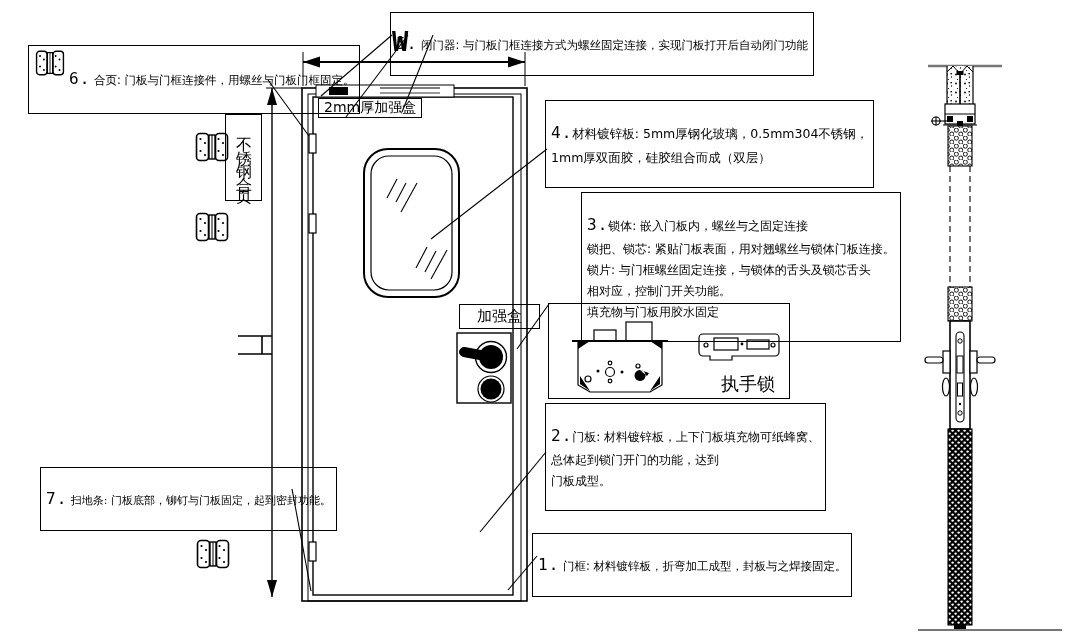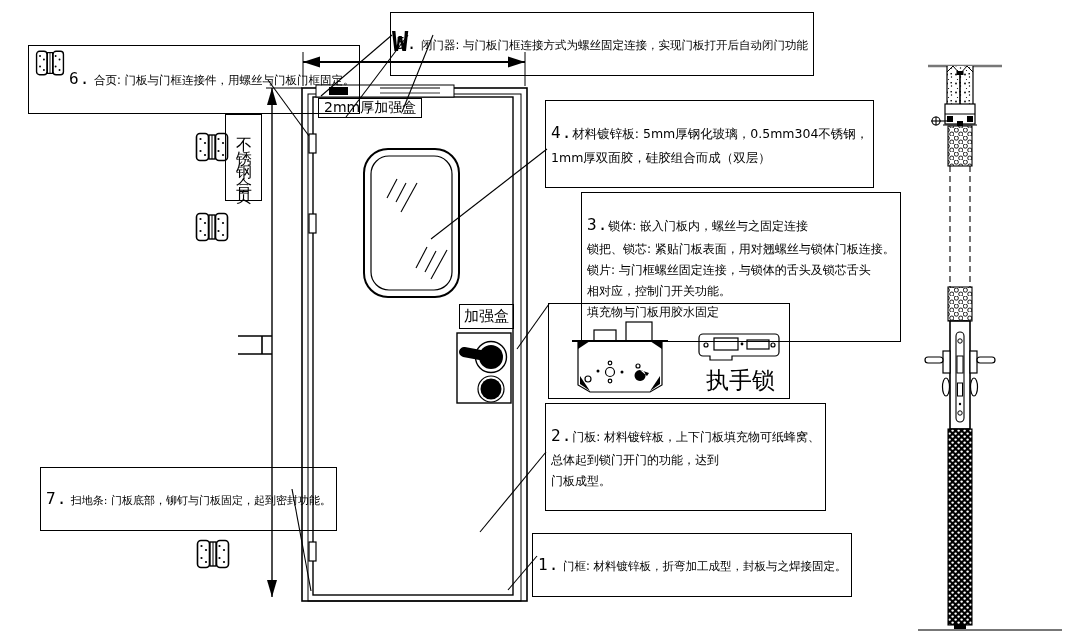--- a/index.html
+++ b/index.html
@@ -9,21 +9,21 @@
   .box{position:absolute;border:1px solid #000;background:transparent;
        font-size:12px;line-height:1.6;padding:18px 5px;white-space:nowrap;}
   .box .num{font-size:16px;font-family:"DejaVu Sans Mono","DejaVu Sans",monospace;letter-spacing:1px;}
   .multiline{line-height:1.75;}
   .small-label{position:absolute;border:1px solid #000;font-size:13px;padding:0 5px;
        white-space:nowrap;background:transparent;}
   .w-label{position:absolute;font-size:27px;font-weight:bold;font-family:"DejaVu Sans Mono",monospace;}
   .vert-box{position:absolute;border:1px solid #000;writing-mode:vertical-lr;text-orientation:upright;
        font-size:16px;letter-spacing:13px;padding:10px 7px;}
   .lock-detail-box{position:absolute;border:1px solid #000;}
-  .lock-name{position:absolute;right:14px;bottom:2px;font-size:23px;font-weight:500;}
+  .lock-name{position:absolute;right:14px;bottom:2px;font-size:18px;font-weight:500;}
 </style>
 </head>
 <body>
 
 <div class="canvas">
 
   <svg class="layer" width="1071" height="636" viewBox="0 0 1071 636">
     <defs>
       <symbol id="hinge" viewBox="0 0 34 30">
         <rect x="1.5" y="1.5" width="12" height="27" rx="3.5" fill="#fff" stroke="#000" stroke-width="1.6"></rect>
@@ -263,19 +263,19 @@
     <span>门框: 材料镀锌板，折弯加工成型，封板与之焊接固定。</span>
   </div>
 
   <div class="box" style="left:40px;top:467px;font-size:11px;">
     <span class="num">7.</span>
     <span>扫地条: 门板底部，铆钉与门板固定，起到密封功能。</span>
   </div>
 
   <div class="small-label" style="left:318px;top:98px;font-size:14px;">2mm厚加强盒</div>
 
-  <div class="small-label" style="left:459px;top:304px;font-size:15px;padding:2px 4px;">加强盒</div>
+  <div class="small-label" style="left:459px;top:304px;font-size:15px;padding:2px 17px;">加强盒</div>
 
   <div class="vert-box" style="left:225px;top:114px;">不锈钢合页</div>
 
   <div class="w-label" style="left:392px;top:26px;">W</div>
 
 </div>
 
 </body></html>

